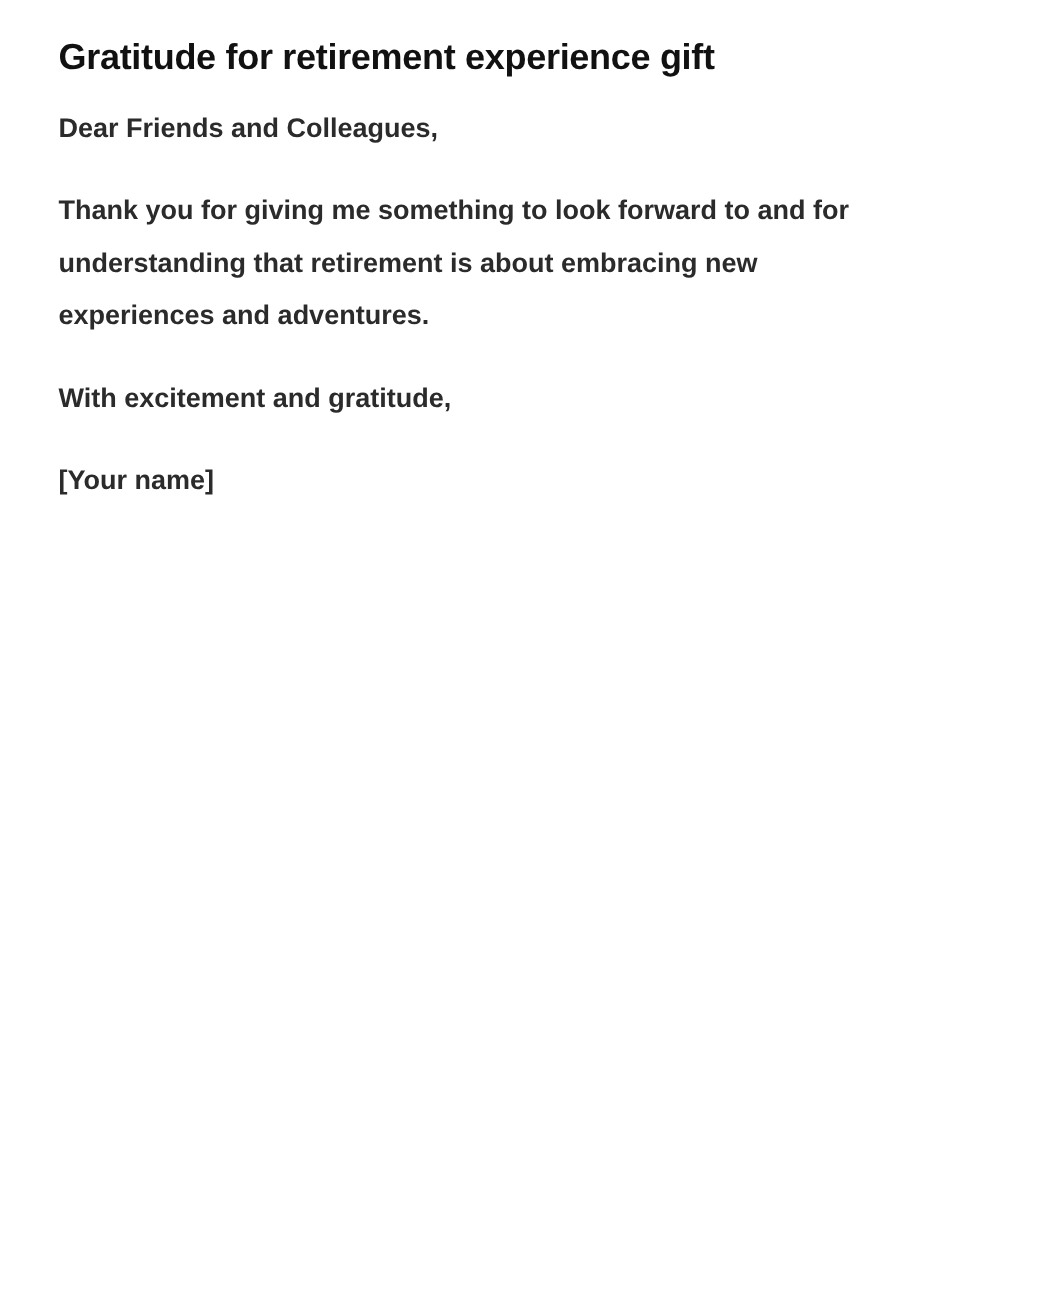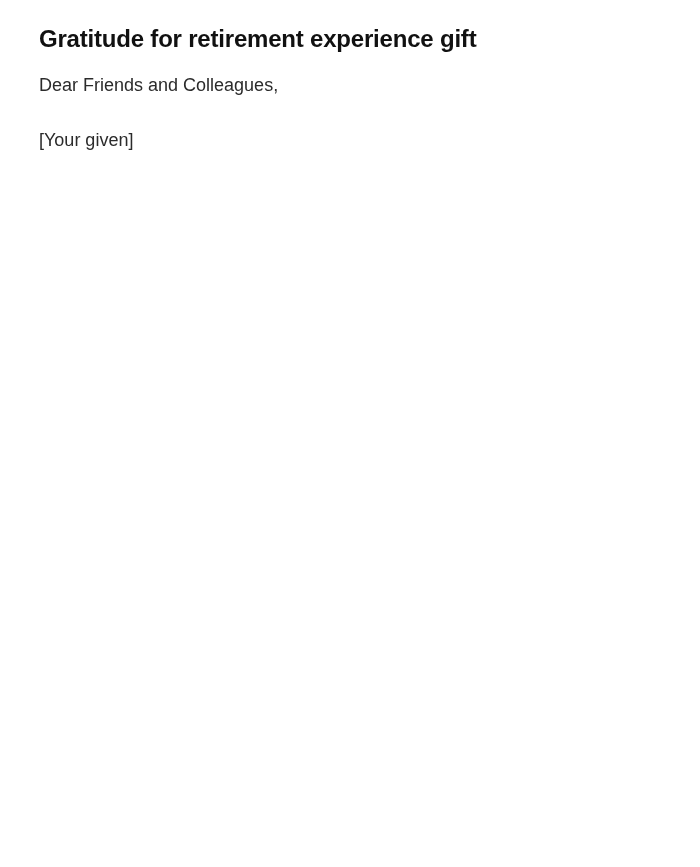--- a/index.html
+++ b/index.html
@@ -23,32 +23,36 @@
     font-size: 24px;
     line-height: 33px;
     font-weight: 700;
     letter-spacing: -0.2px;
     color: var(--title-color, #111111);
     margin: 0 0 13px 0;
   }
   .para {
     font-size: 18px;
     line-height: 35px;
-    font-weight: 400;
+    font-weight: 700;
     margin: 0 0 20px 0;
     white-space: pre-line;
     max-width: 625px;
   }
 </style>
 </head>
 <body>
 
 <main class="letter">
   <h1 class="letter-title">Gratitude for retirement experience gift</h1>
 
   <p class="para">Dear Friends and Colleagues,</p>
 
   <div id="letter-body">
+      <p class="para">Thank you for giving me something to look forward to and for
+understanding that retirement is about embracing new
+experiences and adventures.</p>
     </div>
 
+  <p class="para">With excitement and gratitude,</p>
 
-  <p class="para">[Your given]</p>
+  <p class="para">[Your name]</p>
 </main>
 
 </body></html>

